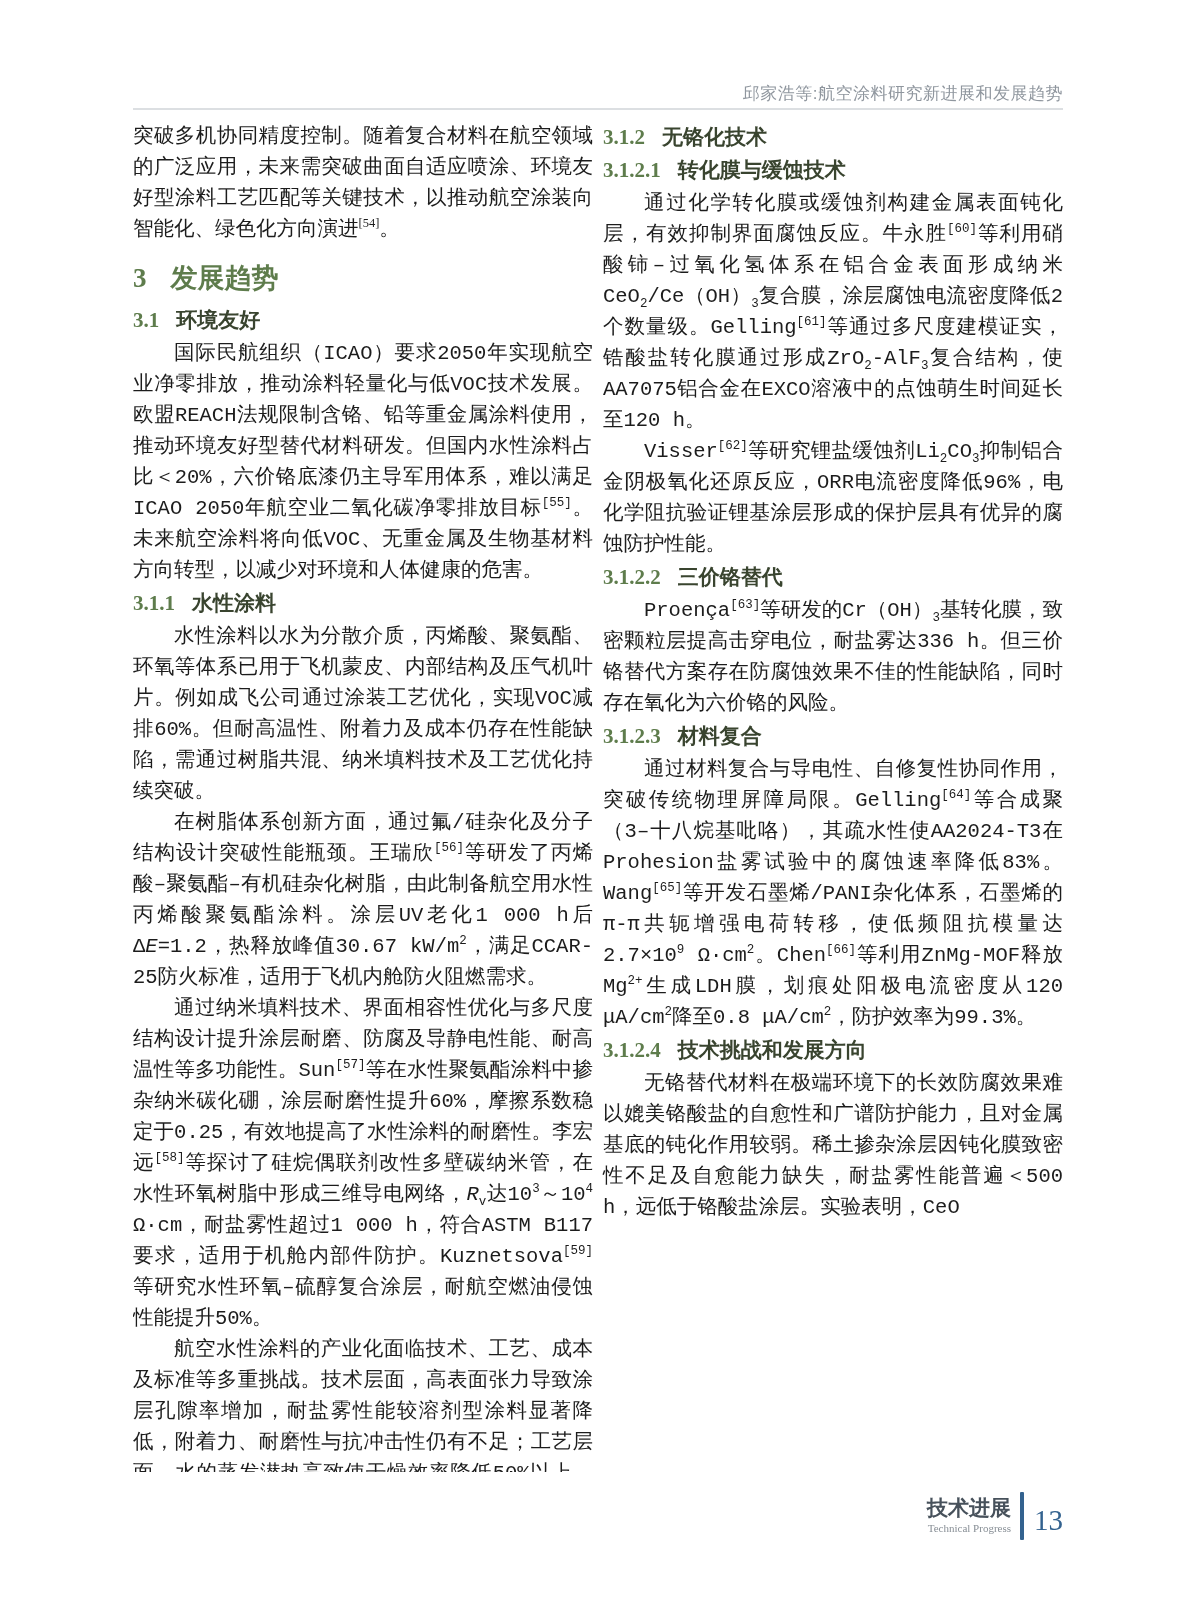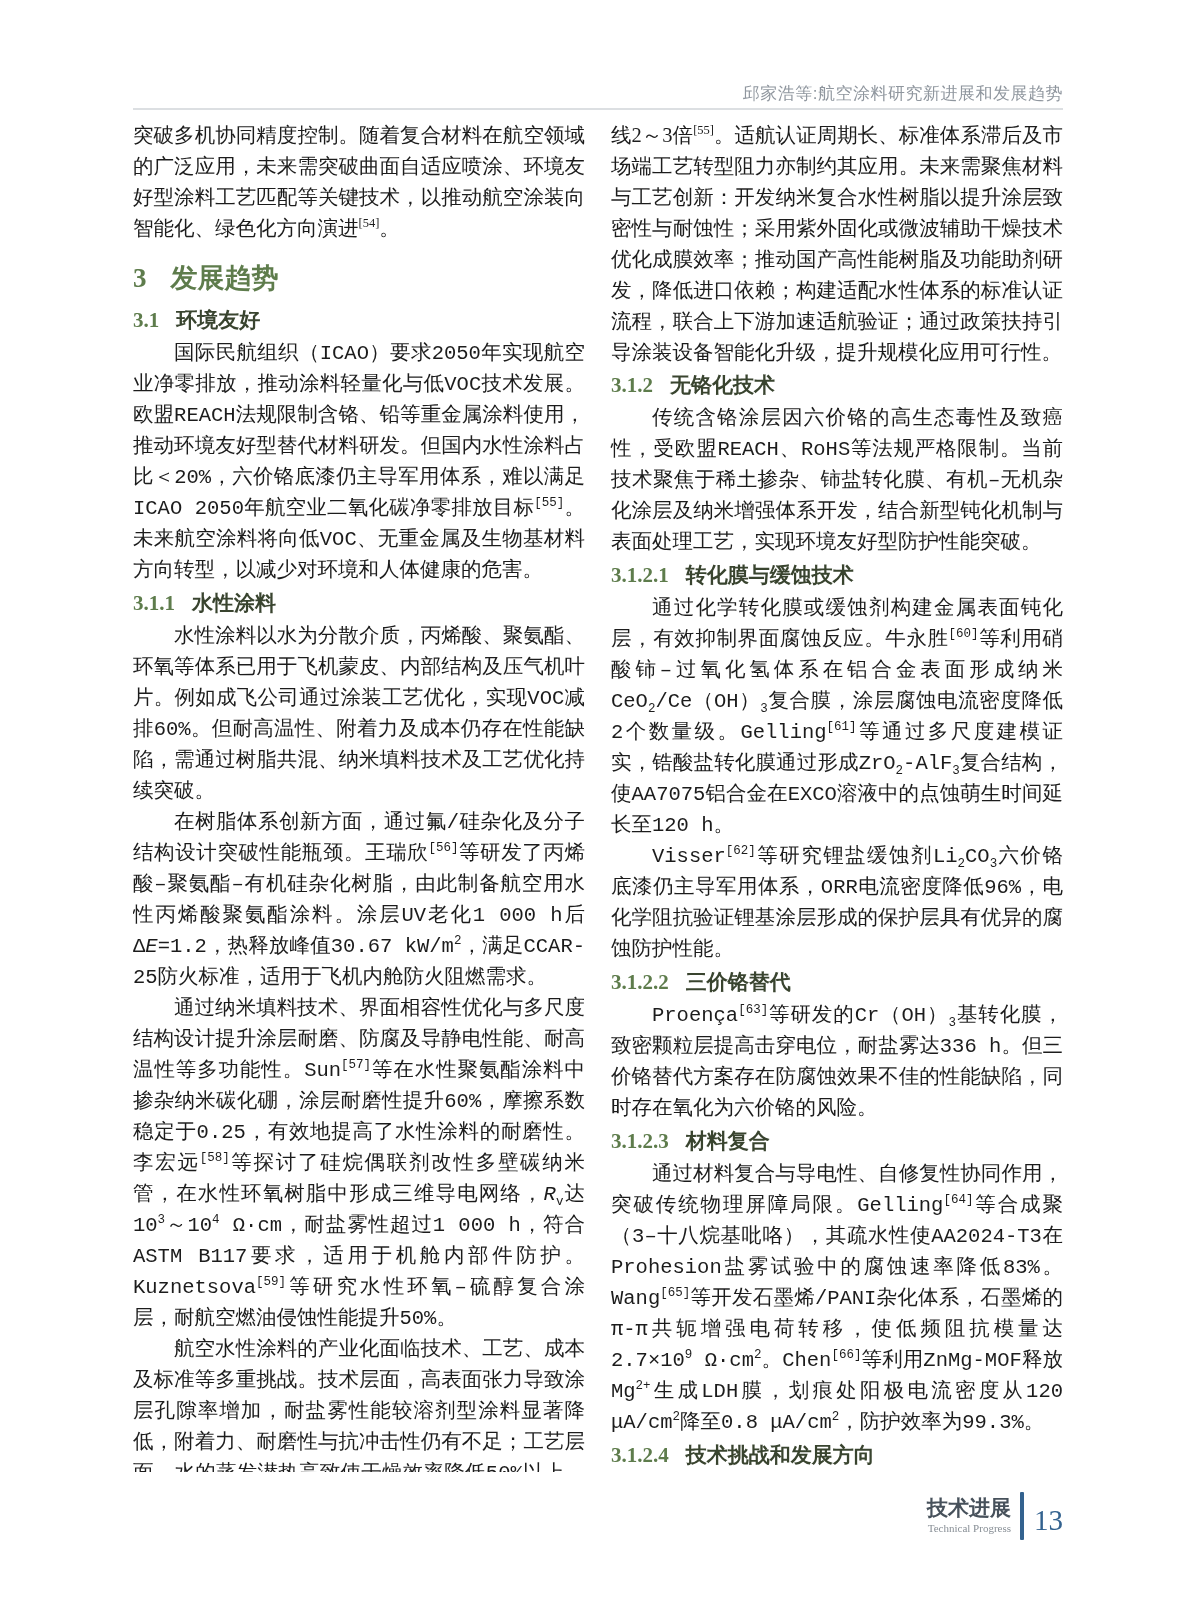--- a/index.html
+++ b/index.html
@@ -13,21 +13,21 @@
     position:absolute;left:133px;right:124px;top:82px;text-align:right;
     font-family:"Liberation Sans","DejaVu Sans",sans-serif;
     font-size:17px;color:#8f969e;letter-spacing:0.5px;
   }
   .header-rule{
     position:absolute;left:133px;right:124px;top:108px;
     border-top:2px solid #dcdfe2;height:0;
   }
   .columns{
     position:absolute;left:133px;right:124px;top:120px;height:1352px;
-    display:flex;gap:26px;overflow:hidden;
+    display:flex;gap:10px;overflow:hidden;
   }
   .col{flex:1 1 0;min-width:0;text-align:justify;font-size:20.5px;line-height:31px;}
   p.body-p{margin:0;padding:0;}
   p.indent{text-indent:2em;font-family:Liberation Mono, monospace;}
   sup,sub{font-size:12.5px;line-height:0;}
   sup{vertical-align:super;}
   sub{vertical-align:sub;}
   em{font-style:italic;}
   .heading{font-family:Liberation Serif, serif;font-weight:bold;text-align:left;}
   .h1{font-size:27px;color:#5e7c4c;line-height:36px;margin:16px 0 9px;}
@@ -64,26 +64,24 @@
         <div class="heading h1"><span class="h-num">3</span><span class="h-title">发展趋势</span></div>
         <div class="heading h2"><span class="h-num">3.1</span><span class="h-title">环境友好</span></div>
         <p class="body-p indent"><span>国际民航组织（ICAO）要求2050年实现航空业净零排放，推动涂料轻量化与低VOC技术发展。欧盟REACH法规限制含铬、铅等重金属涂料使用，推动环境友好型替代材料研发。但国内水性涂料占比＜20%，六价铬底漆仍主导军用体系，难以满足ICAO 2050年航空业二氧化碳净零排放目标</span><sup>[55]</sup><span>。未来航空涂料将向低VOC、无重金属及生物基材料方向转型，以减少对环境和人体健康的危害。</span></p>
         <div class="heading h2"><span class="h-num">3.1.1</span><span class="h-title">水性涂料</span></div>
         <p class="body-p indent"><span>水性涂料以水为分散介质，丙烯酸、聚氨酯、环氧等体系已用于飞机蒙皮、内部结构及压气机叶片。例如成飞公司通过涂装工艺优化，实现VOC减排60%。但耐高温性、附着力及成本仍存在性能缺陷，需通过树脂共混、纳米填料技术及工艺优化持续突破。</span></p>
         <p class="body-p indent"><span>在树脂体系创新方面，通过氟/硅杂化及分子结构设计突破性能瓶颈。王瑞欣</span><sup>[56]</sup><span>等研发了丙烯酸–聚氨酯–有机硅杂化树脂，由此制备航空用水性丙烯酸聚氨酯涂料。涂层UV老化1 000 h后Δ</span><em>E</em><span>=1.2，热释放峰值30.67 kW/m</span><sup>2</sup><span>，满足CCAR-25防火标准，适用于飞机内舱防火阻燃需求。</span></p>
         <p class="body-p indent"><span>通过纳米填料技术、界面相容性优化与多尺度结构设计提升涂层耐磨、防腐及导静电性能、耐高温性等多功能性。Sun</span><sup>[57]</sup><span>等在水性聚氨酯涂料中掺杂纳米碳化硼，涂层耐磨性提升60%，摩擦系数稳定于0.25，有效地提高了水性涂料的耐磨性。李宏远</span><sup>[58]</sup><span>等探讨了硅烷偶联剂改性多壁碳纳米管，在水性环氧树脂中形成三维导电网络，</span><em>R</em><sub>v</sub><span>达10</span><sup>3</sup><span>～10</span><sup>4</sup><span> Ω·cm，耐盐雾性超过1 000 h，符合ASTM B117要求，适用于机舱内部件防护。Kuznetsova</span><sup>[59]</sup><span>等研究水性环氧–硫醇复合涂层，耐航空燃油侵蚀性能提升50%。</span></p>
         <p class="body-p indent"><span>航空水性涂料的产业化面临技术、工艺、成本及标准等多重挑战。技术层面，高表面张力导致涂层孔隙率增加，耐盐雾性能较溶剂型涂料显著降低，附着力、耐磨性与抗冲击性仍有不足；工艺层面，水的蒸发潜热高致使干燥效率降低50%以上，严苛的温湿度控制要求进一步推高能耗与改造成本；成本方面，水性树脂价格高于溶剂型树脂20%～40%，关键原料依赖进口，国内产业链配套薄弱，水性树脂产能仅占全球8%，助剂国产化率不足30%，设备升级成本达传统产</span></p>
       </div>
     <div class="col" id="right-col">
-        <p class="body-p"><span>线2～3倍</span><sup>[55]</sup><span>。适航认证周期长、标准体系滞后及市场端工艺转型阻力亦制约其应用。未来需聚焦材料与工艺创新：开发纳米复合水性树脂以提升涂层致密性与耐蚀性；采用紫外固化或微波辅助干燥技术优化成膜效率；推动国产高性能树脂及功能助剂研发，降低进口依赖；构建适配水性体系的标准认证流程，联合上下游加速适航验证；通过政策扶持引导涂装设备智能化升级，提升规模化应用可行性。</span></p>
         <div class="heading h2"><span class="h-num">3.1.2</span><span class="h-title">无铬化技术</span></div>
-        <p class="body-p indent"><span>传统含铬涂层因六价铬的高生态毒性及致癌性，受欧盟REACH、RoHS等法规严格限制。当前技术聚焦于稀土掺杂、铈盐转化膜、有机–无机杂化涂层及纳米增强体系开发，结合新型钝化机制与表面处理工艺，实现环境友好型防护性能突破。</span></p>
         <div class="heading h3"><span class="h-num">3.1.2.1</span><span class="h-title">转化膜与缓蚀技术</span></div>
         <p class="body-p indent"><span>通过化学转化膜或缓蚀剂构建金属表面钝化层，有效抑制界面腐蚀反应。牛永胜</span><sup>[60]</sup><span>等利用硝酸铈–过氧化氢体系在铝合金表面形成纳米CeO</span><sub>2</sub><span>/Ce（OH）</span><sub>3</sub><span>复合膜，涂层腐蚀电流密度降低2个数量级。Gelling</span><sup>[61]</sup><span>等通过多尺度建模证实，锆酸盐转化膜通过形成ZrO</span><sub>2</sub><span>-AlF</span><sub>3</sub><span>复合结构，使AA7075铝合金在EXCO溶液中的点蚀萌生时间延长至120 h。</span></p>
-        <p class="body-p indent"><span>Visser</span><sup>[62]</sup><span>等研究锂盐缓蚀剂Li</span><sub>2</sub><span>CO</span><sub>3</sub><span>六价铬底漆仍主导军用体系，ORR电流密度降低96%，电化学阻抗验证锂基涂层形成的保护层具有优异的腐蚀防护性能。</span></p>
+        <p class="body-p indent"><span>Visser</span><sup>[62]</sup><span>等研究锂盐缓蚀剂Li</span><sub>2</sub><span>CO</span><sub>3</sub><span>抑制铝合金阴极氧化还原反应，ORR电流密度降低96%，电化学阻抗验证锂基涂层形成的保护层具有优异的腐蚀防护性能。</span></p>
         <div class="heading h3"><span class="h-num">3.1.2.2</span><span class="h-title">三价铬替代</span></div>
         <p class="body-p indent"><span>Proença</span><sup>[63]</sup><span>等研发的Cr（OH）</span><sub>3</sub><span>基转化膜，致密颗粒层提高击穿电位，耐盐雾达336 h。但三价铬替代方案存在防腐蚀效果不佳的性能缺陷，同时存在氧化为六价铬的风险。</span></p>
         <div class="heading h3"><span class="h-num">3.1.2.3</span><span class="h-title">材料复合</span></div>
         <p class="body-p indent"><span>通过材料复合与导电性、自修复性协同作用，突破传统物理屏障局限。Gelling</span><sup>[64]</sup><span>等合成聚（3–十八烷基吡咯），其疏水性使AA2024-T3在Prohesion盐雾试验中的腐蚀速率降低83%。Wang</span><sup>[65]</sup><span>等开发石墨烯/PANI杂化体系，石墨烯的π-π共轭增强电荷转移，使低频阻抗模量达2.7×10</span><sup>9</sup><span> Ω·cm</span><sup>2</sup><span>。Chen</span><sup>[66]</sup><span>等利用ZnMg-MOF释放Mg</span><sup>2+</sup><span>生成LDH膜，划痕处阳极电流密度从120 μA/cm</span><sup>2</sup><span>降至0.8 μA/cm</span><sup>2</sup><span>，防护效率为99.3%。</span></p>
         <div class="heading h3"><span class="h-num">3.1.2.4</span><span class="h-title">技术挑战和发展方向</span></div>
         <p class="body-p indent"><span>无铬替代材料在极端环境下的长效防腐效果难以媲美铬酸盐的自愈性和广谱防护能力，且对金属基底的钝化作用较弱。稀土掺杂涂层因钝化膜致密性不足及自愈能力缺失，耐盐雾性能普遍＜500 h，远低于铬酸盐涂层。实验表明，CeO</span></p>
       </div>
   </div>
 
   <div class="footer">

